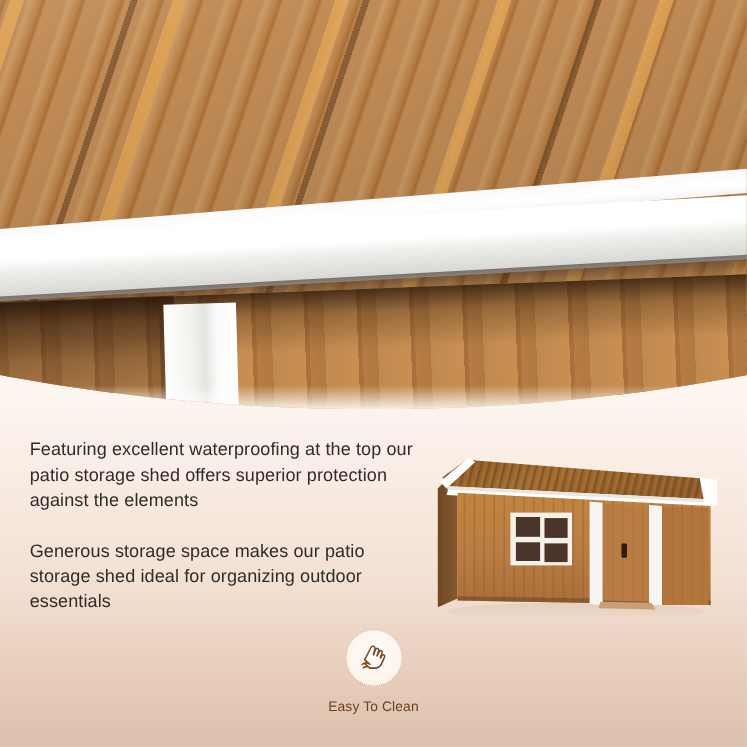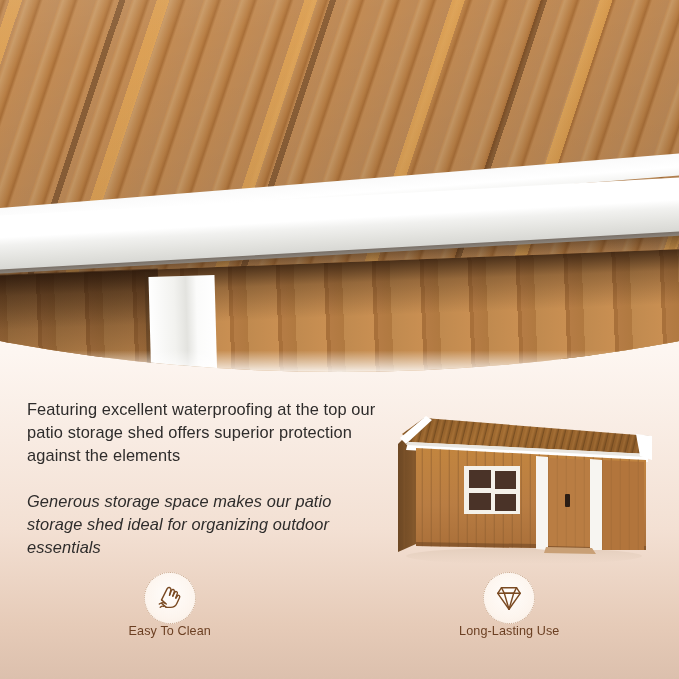--- a/index.html
+++ b/index.html
@@ -221,21 +221,21 @@
     top: 398px;
     width: 352px;
   }
   .copy p {
     margin: 0;
     color: #2e2c2b;
     font-size: 16.4px;
     line-height: 23px;
     letter-spacing: .1px;
   }
-  .copy p + p { margin-top: 23px; font-style: italic; }
+  .copy p + p { margin-top: 23px; }
 
   
   .shed {
     position: absolute;
     left: 378px;
     top: 404px;
     width: 282px;
     height: 160px;
   }
 
@@ -257,20 +257,21 @@
     width: 50px;
     height: 50px;
     border-radius: 50%;
     border: 1.6px dotted #c9a98f;
     background: radial-gradient(circle at 50% 42%, #fffdfb 0%, #fdf5ee 62%, #f8ece2 100%);
     display: flex;
     align-items: center;
     justify-content: center;
   }
   .feature-label {
+    margin-top: 11px;
     font-size: 12.6px;
     color: #6b3f22;
     letter-spacing: .1px;
     white-space: nowrap;
   }
   .feature-icon { display: block; }
 </style>
 </head>
 <body>
 
@@ -404,30 +405,16 @@
             <path d="M7 18 L12 22.4"></path>
             <path d="M4.6 22.4 C6.4 21 8.6 20.6 10.4 21.4"></path>
             <path d="M5.6 25.8 C6.8 24.8 8.2 24.4 9.4 24.8"></path>
           </g>
         </svg>
       </div>
       <div class="feature-label">Easy To Clean</div>
     </div>
 
 
-    <div class="feature">
-      <div class="feature-badge">
-        <svg class="feature-icon" width="30" height="30" viewBox="0 0 32 32">
-          <g fill="none" stroke="#7a4a22" stroke-width="1.5" stroke-linecap="round" stroke-linejoin="round">
-            <path d="M4 11 H28 L16 28 Z"></path>
-            <path d="M4 11 L8 5 H24 L28 11"></path>
-            <path d="M8 5 L11 11 L16 28"></path>
-            <path d="M24 5 L21 11 L16 28"></path>
-            <path d="M11 11 H21"></path>
-          </g>
-        </svg>
-      </div>
-      <div class="feature-label">Long-Lasting Use</div>
-    </div>
 
 
   </div>
 </div>
 
 </body></html>

